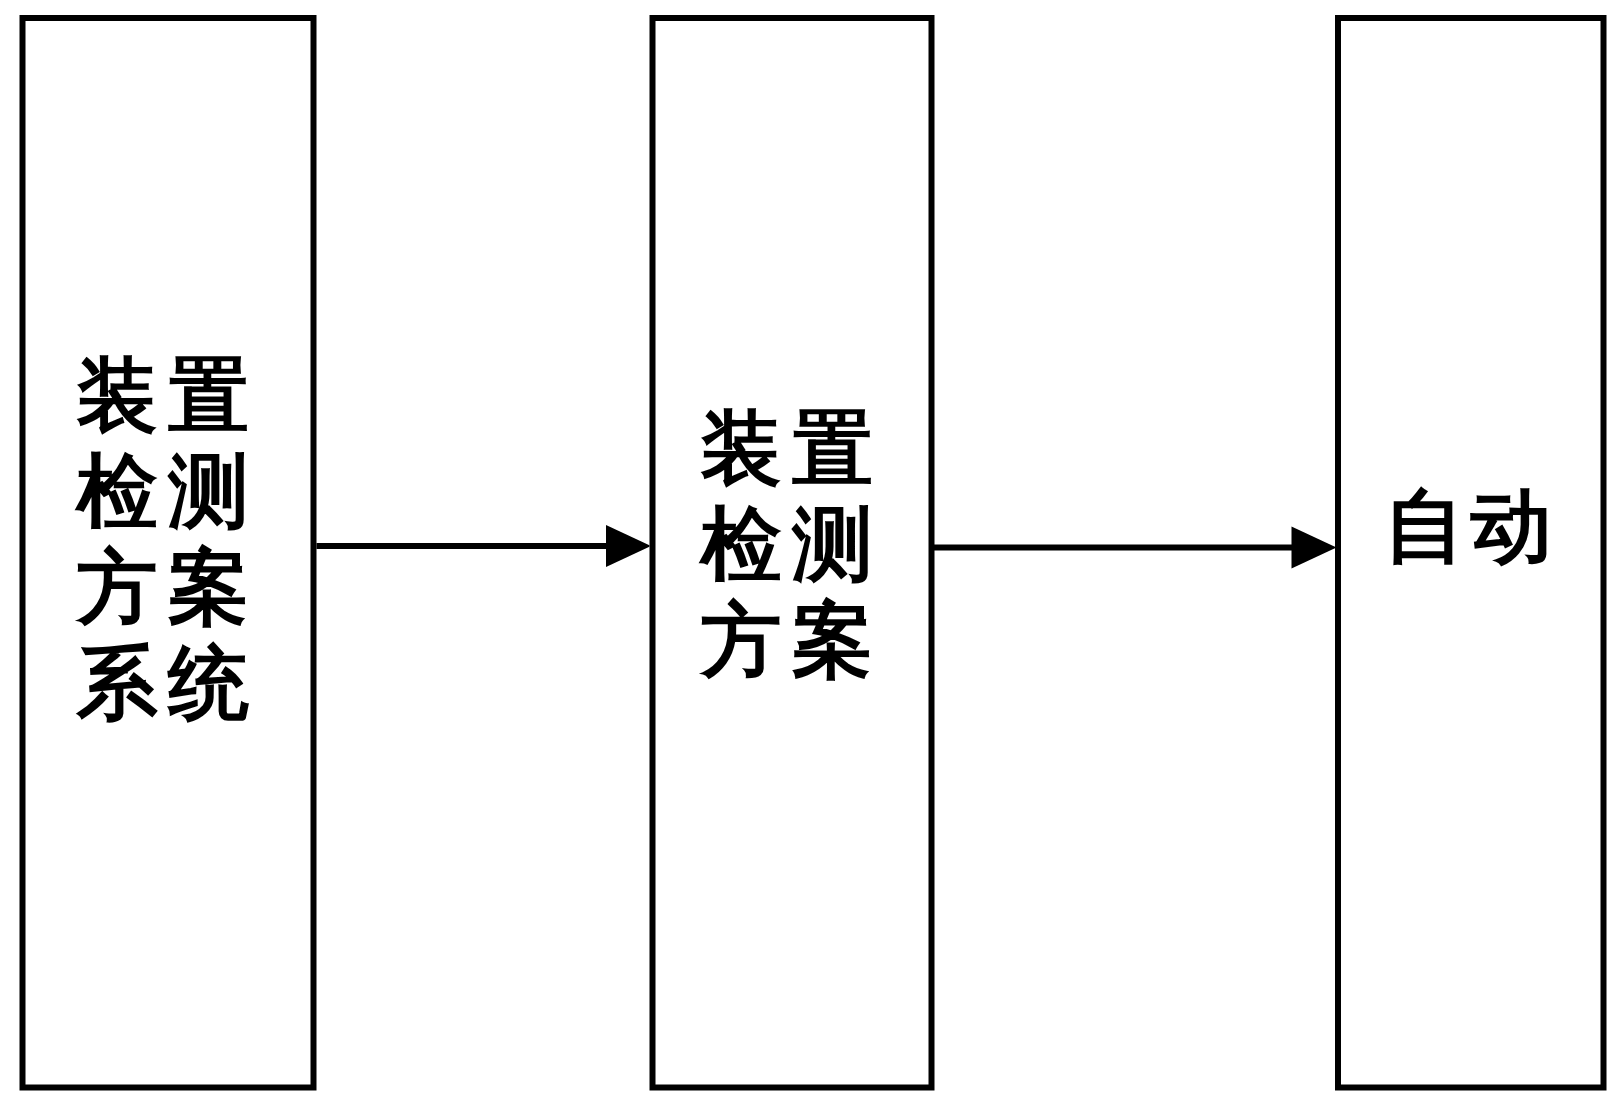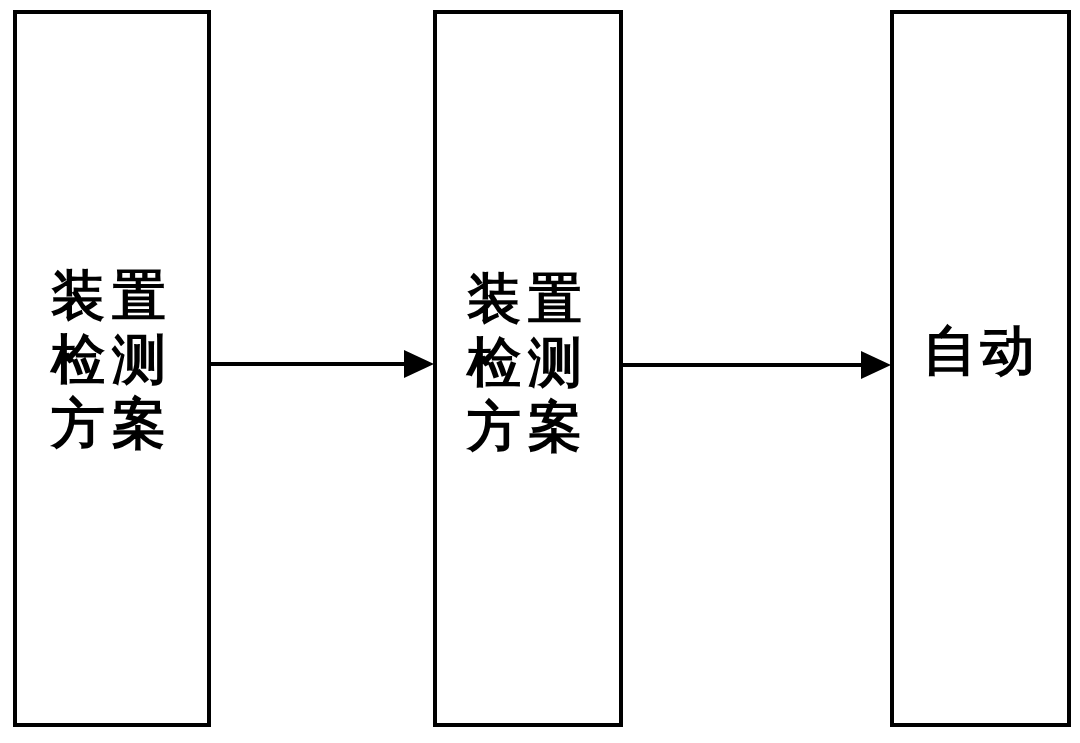--- a/index.html
+++ b/index.html
@@ -69,20 +69,21 @@
 </head>
 <body>
 
 <div class="canvas">
 
   <div class="box box1">
     <div class="box-text">
       <span class="line">装置</span>
       <span class="line">检测</span>
       <span class="line">方案</span>
+      <span class="line">系统</span>
     </div>
   </div>
 
   <div class="arrow arrow1">
     <div class="shaft"></div>
     <div class="head"></div>
   </div>
 
   <div class="box box2">
     <div class="box-text">

